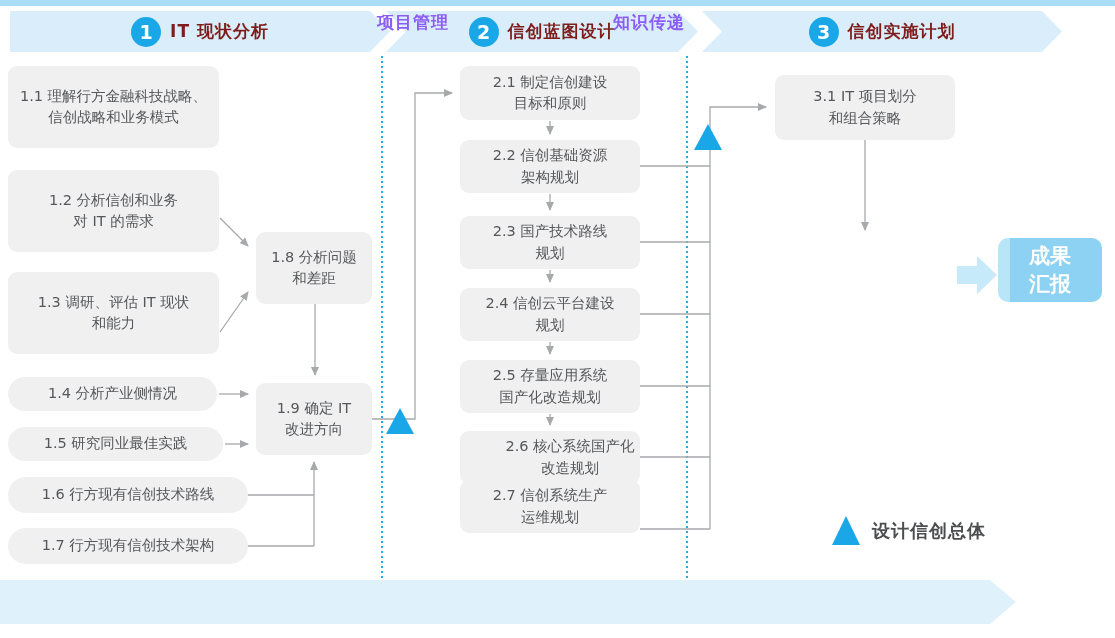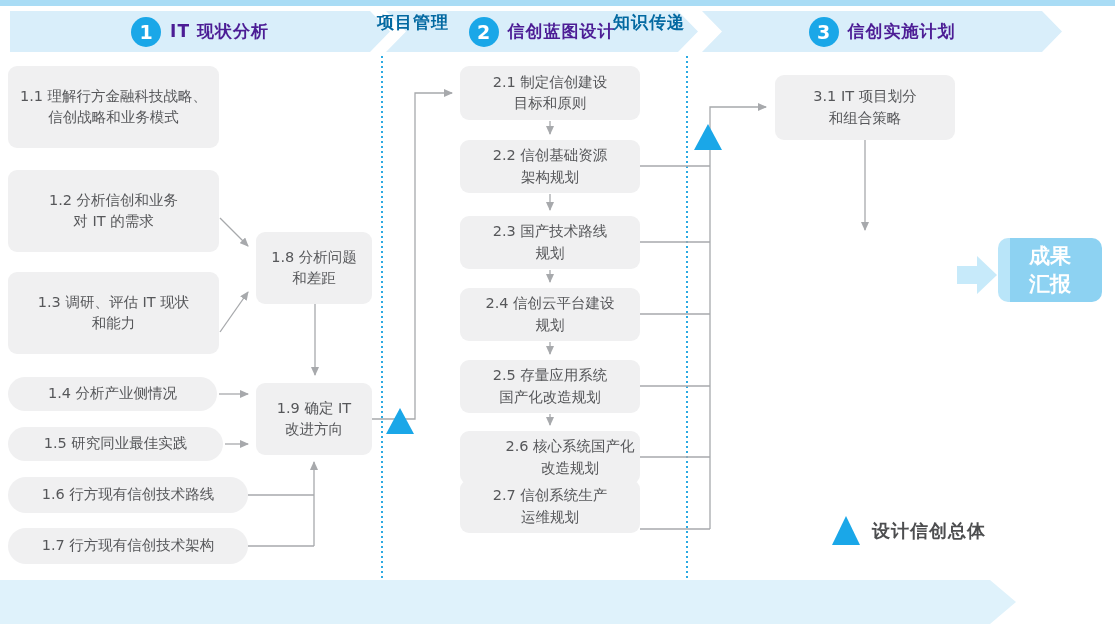--- a/index.html
+++ b/index.html
@@ -8,21 +8,21 @@
 
   
   .top-strip{position:absolute;left:0;top:0;width:1115px;height:6px;background:#A9DCF5;}
 
   
   .banner{position:absolute;top:11px;height:41px;background:#D9EEFA;display:flex;align-items:center;justify-content:center;gap:9px;}
   .banner-1{left:10px;width:380px;clip-path:polygon(0 0,calc(100% - 20px) 0,100% 50%,calc(100% - 20px) 100%,0 100%);}
   .banner-2{left:386px;width:312px;clip-path:polygon(0 0,calc(100% - 20px) 0,100% 50%,calc(100% - 20px) 100%,0 100%,20px 50%);}
   .banner-3{left:702px;width:360px;clip-path:polygon(0 0,calc(100% - 20px) 0,100% 50%,calc(100% - 20px) 100%,0 100%,20px 50%);}
   .num-circle{width:30px;height:30px;border-radius:50%;background:#1AA7E8;color:#fff;font-weight:bold;font-size:19px;line-height:30px;text-align:center;flex:0 0 auto;}
-  .banner-title{color:#4c1d95;font-weight:bold;font-size:17px;letter-spacing:1px;white-space:nowrap;}
+  .banner-title{color:#7f1d1d;font-weight:bold;font-size:17px;letter-spacing:1px;white-space:nowrap;}
 
   
   .dotted-line{position:absolute;top:56px;width:2px;height:522px;
     background-image:repeating-linear-gradient(to bottom,#2BAAE2 0 2px,transparent 2px 5px);}
   .dotted-1{left:381px;}
   .dotted-2{left:686px;}
 
   
   .task-box{position:absolute;background:#F0F0F1;border-radius:9px;color:#56575A;
     font-size:14.5px;line-height:1.45;display:flex;align-items:center;justify-content:center;
@@ -58,21 +58,21 @@
 
   
   .connectors{position:absolute;left:0;top:0;}
 
   
   .legend-label{position:absolute;left:872px;top:519px;font-size:18px;font-weight:bold;color:#4D4E50;letter-spacing:1px;}
 
   
   .bottom-banner{position:absolute;left:0;top:580px;width:1016px;height:44px;background:#DFF2FB;
     clip-path:polygon(0 0,calc(100% - 26px) 0,100% 50%,calc(100% - 26px) 100%,0 100%);}
-  .bottom-label{position:absolute;top:0;line-height:44px;color:#0369a1;font-weight:bold;font-size:17px;letter-spacing:1px;}
+  .bottom-label{position:absolute;top:0;line-height:44px;color:#8b5cf6;font-weight:bold;font-size:17px;letter-spacing:1px;}
   .bottom-label-left{left:377px;}
   .bottom-label-right{left:613px;}
 </style>
 </head>
 <body>
 
 <div id="stage">
 
   <div class="top-strip"></div>
 

